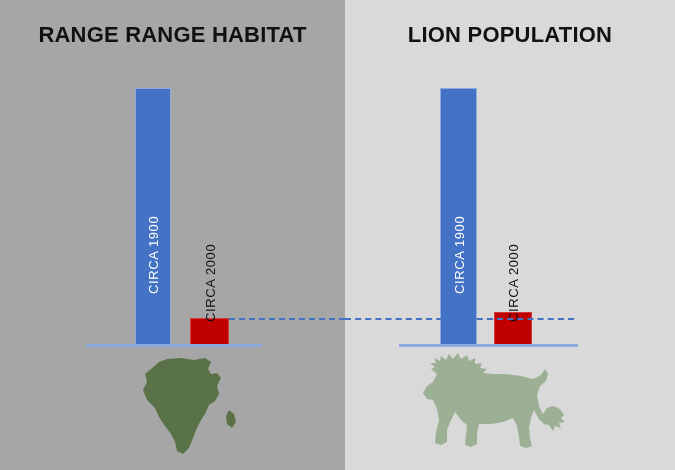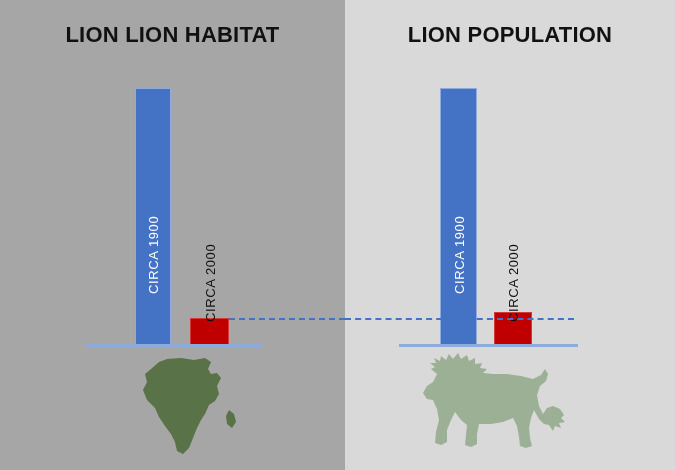--- a/index.html
+++ b/index.html
@@ -101,21 +101,21 @@
   #refline-right  { left: 345px; top: 318px; width: 229px; }
   #lion-silhouette { left: 403px; top: 352px; }
 </style>
 </head>
 <body>
 
 <div id="stage">
 
   <div class="panel" id="panel-left" style="background: rgb(166, 166, 166);">
 
-    <div class="panel-title">LION LION HABITAT</div>
+    <div class="panel-title">RANGE RANGE HABITAT</div>
 
     <div class="bar bar-tall" id="bar-l-1900" style="background: rgb(68, 114, 196);">
       <span class="bar-label label-inside">CIRCA 1900</span>
     </div>
 
     <div class="bar bar-short" id="bar-l-2000" style="background: rgb(192, 0, 0);">
       <span class="bar-label label-above">CIRCA 2000</span>
     </div>
 
     <div class="baseline" id="baseline-left" style="background: rgb(143, 170, 220);"></div>

